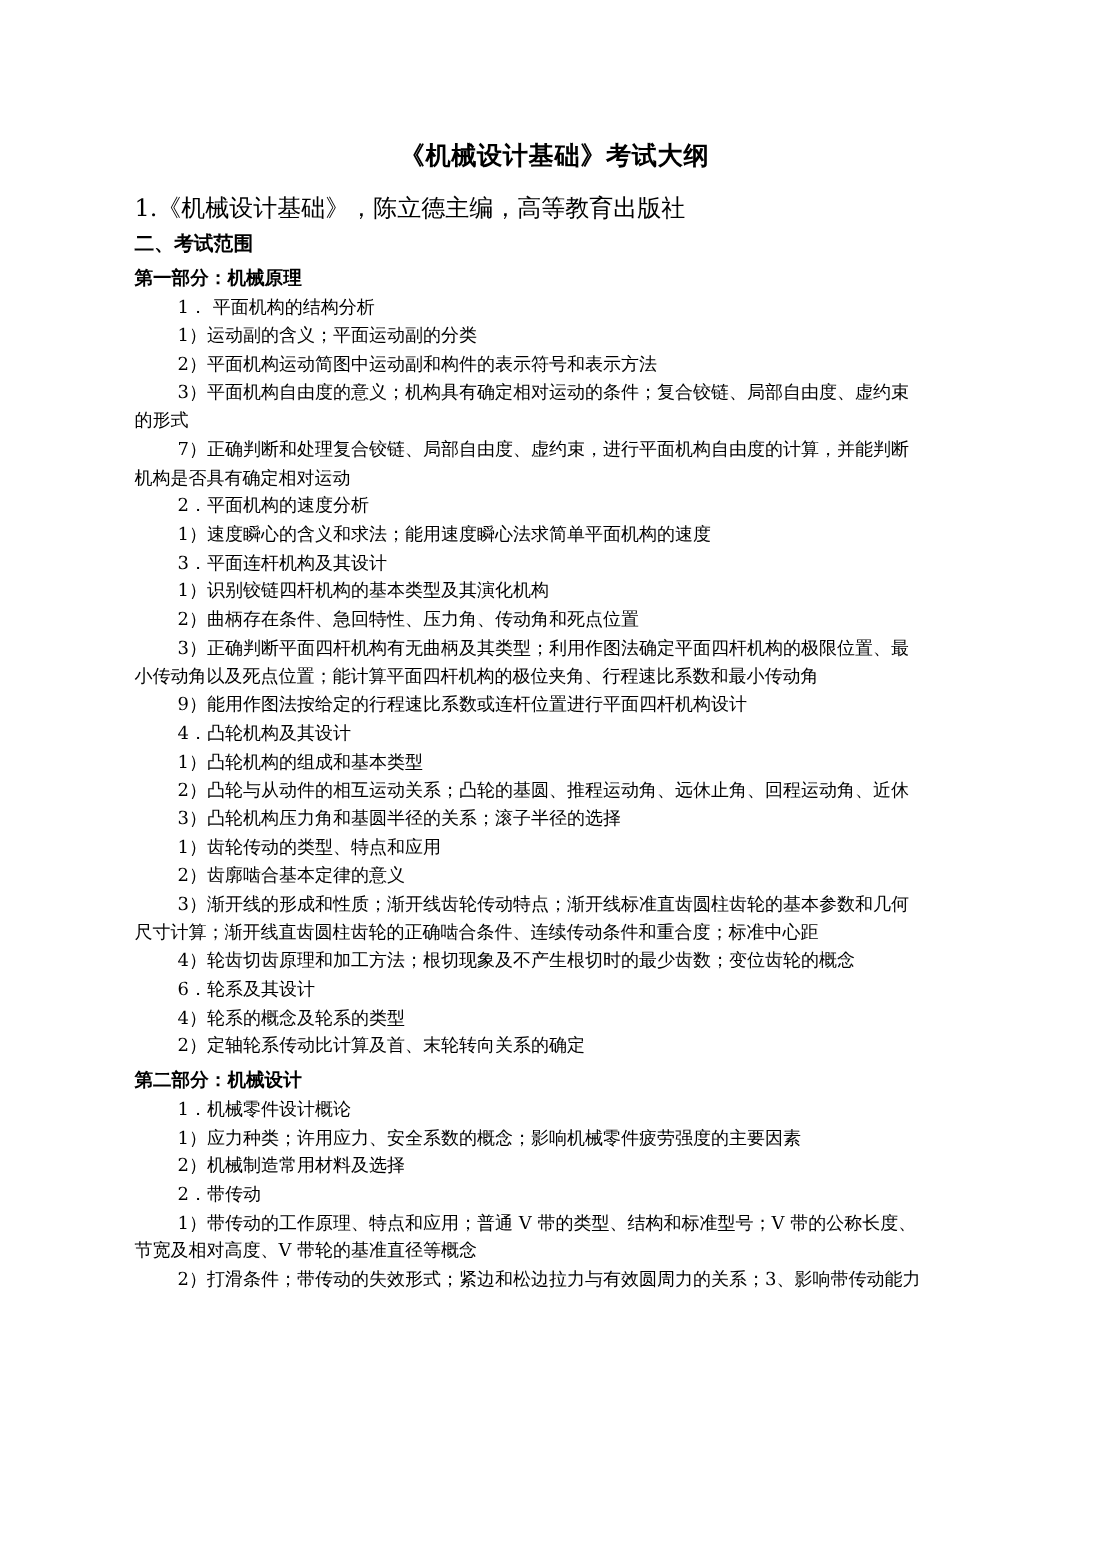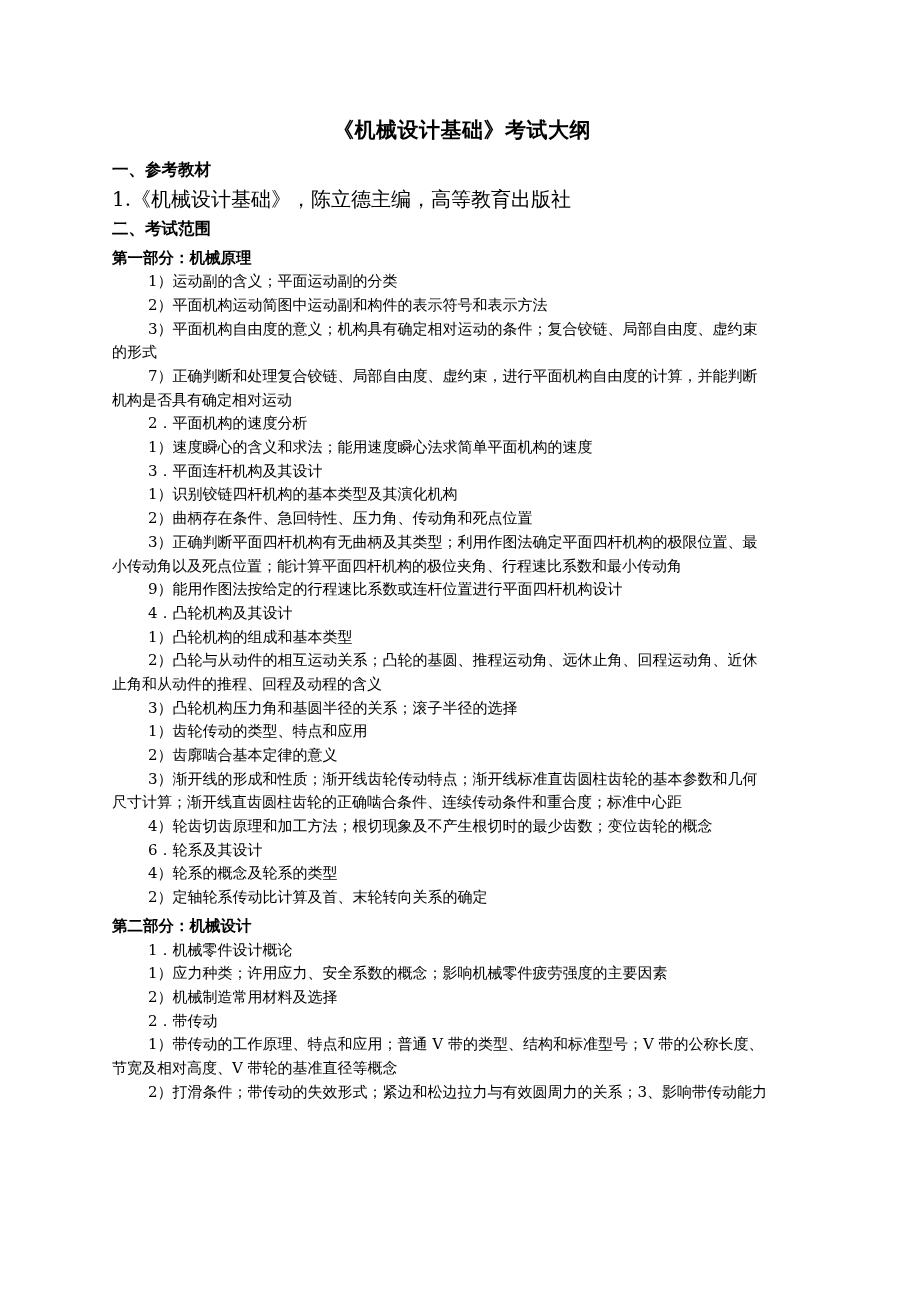--- a/index.html
+++ b/index.html
@@ -65,48 +65,47 @@
   }
 </style>
 </head>
 <body>
 
 <div class="page">
 
   <h1 class="doc-title">《机械设计基础》考试大纲</h1>
 
   <div>
-    <div class="section-heading">一、参考教材</div>
     <div class="ref-line">1.《机械设计基础》，陈立德主编，高等教育出版社</div>
   </div>
 
   <div>
     <div class="section-heading">二、考试范围</div>
   </div>
 
   <div>
     <div class="part-heading">第一部分：机械原理</div>
+    <div class="body-line indent-num">1． 平面机构的结构分析</div>
     <div class="body-line indent-num">1）运动副的含义；平面运动副的分类</div>
     <div class="body-line indent-num">2）平面机构运动简图中运动副和构件的表示符号和表示方法</div>
     <div class="body-line indent-num">3）平面机构自由度的意义；机构具有确定相对运动的条件；复合铰链、局部自由度、虚约束</div>
     <div class="body-line wrap">的形式</div>
     <div class="body-line indent-num">7）正确判断和处理复合铰链、局部自由度、虚约束，进行平面机构自由度的计算，并能判断</div>
     <div class="body-line wrap">机构是否具有确定相对运动</div>
     <div class="body-line indent-num">2．平面机构的速度分析</div>
     <div class="body-line indent-num">1）速度瞬心的含义和求法；能用速度瞬心法求简单平面机构的速度</div>
     <div class="body-line indent-num">3．平面连杆机构及其设计</div>
     <div class="body-line indent-num">1）识别铰链四杆机构的基本类型及其演化机构</div>
     <div class="body-line indent-num">2）曲柄存在条件、急回特性、压力角、传动角和死点位置</div>
     <div class="body-line indent-num">3）正确判断平面四杆机构有无曲柄及其类型；利用作图法确定平面四杆机构的极限位置、最</div>
     <div class="body-line wrap">小传动角以及死点位置；能计算平面四杆机构的极位夹角、行程速比系数和最小传动角</div>
     <div class="body-line indent-num">9）能用作图法按给定的行程速比系数或连杆位置进行平面四杆机构设计</div>
     <div class="body-line indent-num">4．凸轮机构及其设计</div>
     <div class="body-line indent-num">1）凸轮机构的组成和基本类型</div>
     <div class="body-line indent-num">2）凸轮与从动件的相互运动关系；凸轮的基圆、推程运动角、远休止角、回程运动角、近休</div>
-    <div class="body-line wrap">止角和从动件的推程、回程及动程的含义</div>
     <div class="body-line indent-num">3）凸轮机构压力角和基圆半径的关系；滚子半径的选择</div>
     <div class="body-line indent-num">1）齿轮传动的类型、特点和应用</div>
     <div class="body-line indent-num">2）齿廓啮合基本定律的意义</div>
     <div class="body-line indent-num">3）渐开线的形成和性质；渐开线齿轮传动特点；渐开线标准直齿圆柱齿轮的基本参数和几何</div>
     <div class="body-line wrap">尺寸计算；渐开线直齿圆柱齿轮的正确啮合条件、连续传动条件和重合度；标准中心距</div>
     <div class="body-line indent-num">4）轮齿切齿原理和加工方法；根切现象及不产生根切时的最少齿数；变位齿轮的概念</div>
     <div class="body-line indent-num">6．轮系及其设计</div>
     <div class="body-line indent-num">4）轮系的概念及轮系的类型</div>
     <div class="body-line indent-num">2）定轴轮系传动比计算及首、末轮转向关系的确定</div>
   </div>

